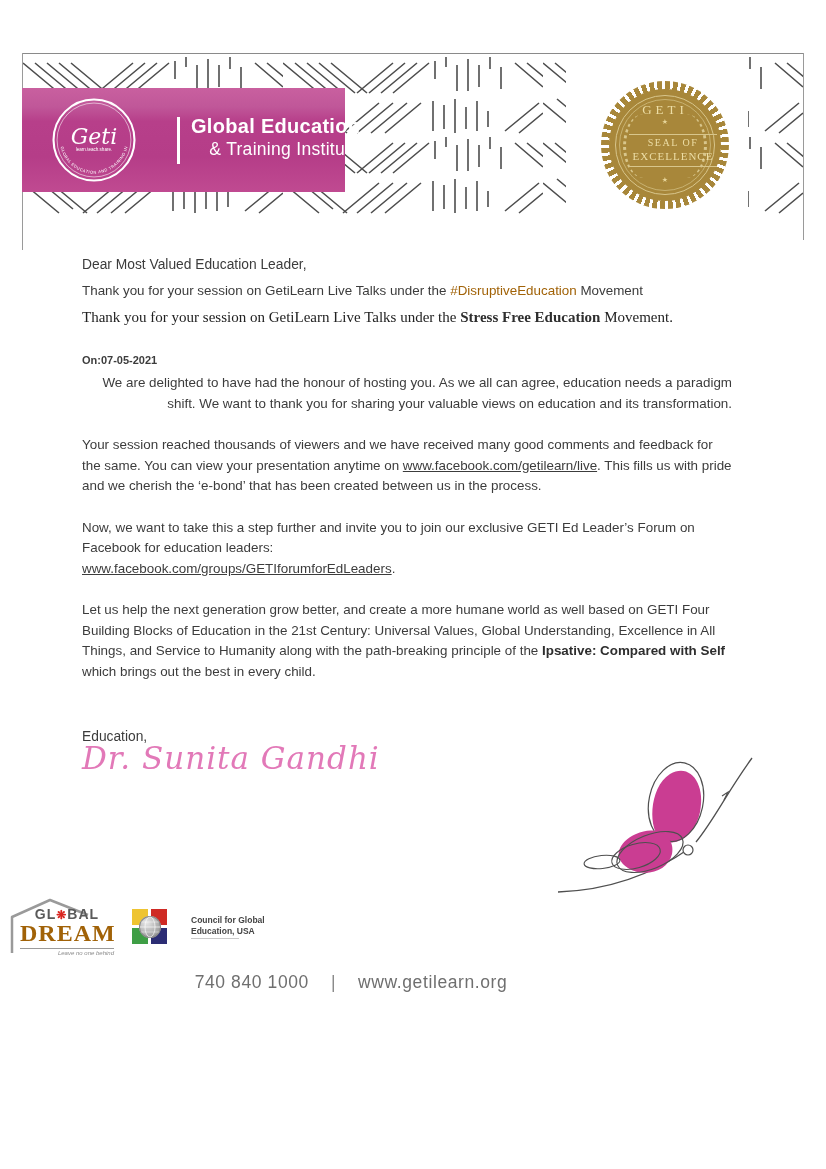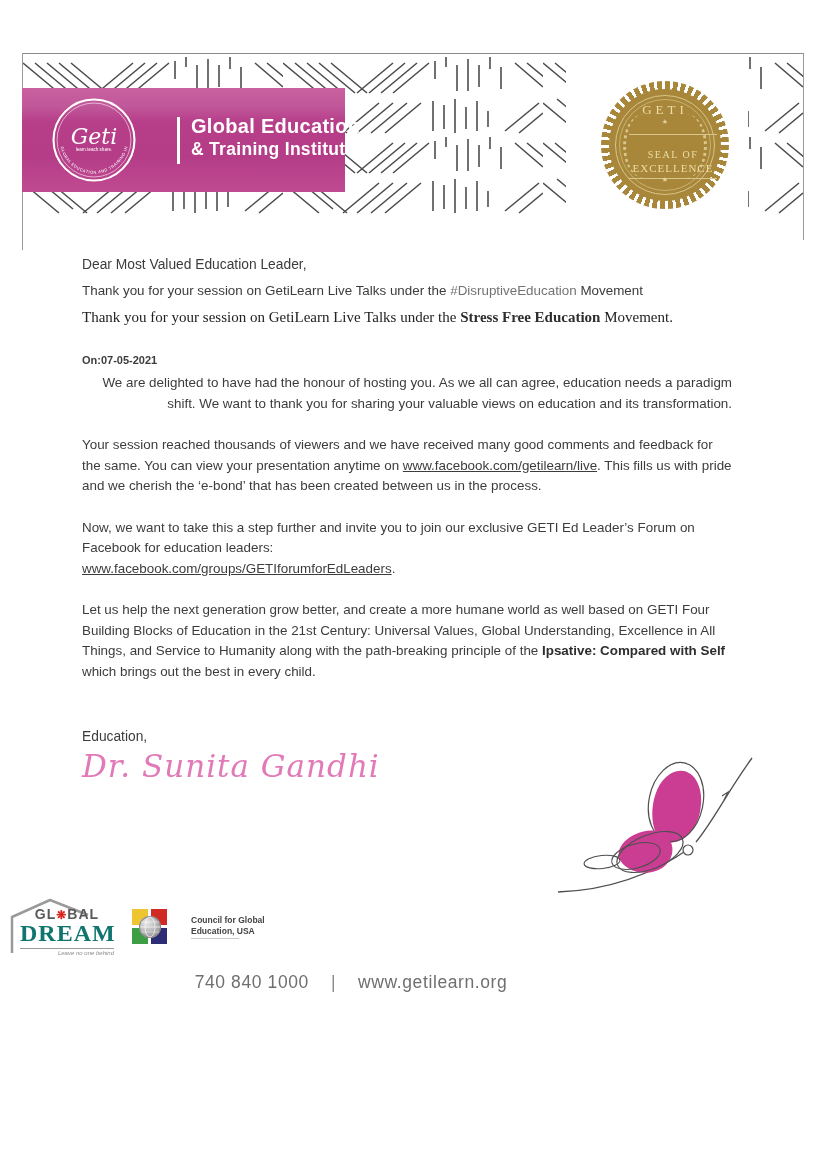--- a/index.html
+++ b/index.html
@@ -15,66 +15,66 @@
   .pattern-white{position:absolute;left:566px;top:55px;width:182px;height:160px;background:#fff;}
   
   .banner{
     position:absolute;left:22px;top:88px;width:323px;height:104px;
     background:linear-gradient(180deg,#c9609f 0%,#c05799 18%,#b73f8a 32%,#b53d88 66%,#c04a91 100%);
   }
   .geti-logo{position:absolute;left:28px;top:8px;width:88px;height:88px;}
   .banner-sep{position:absolute;left:155px;top:29px;width:3px;height:47px;background:#ffffff;}
   .org-name{position:absolute;left:169px;top:27px;color:#fff;line-height:1.18;white-space:nowrap;}
   .org-line1{font-size:20px;font-weight:bold;letter-spacing:.3px;}
-  .org-line2{font-size:17.5px;font-weight:700;letter-spacing:.3px;}
+  .org-line2{font-size:17.5px;font-weight:400;letter-spacing:.3px;text-align:right;}
   
   .seal{position:absolute;left:601px;top:81px;width:128px;height:128px;border-radius:50%;
     background:repeating-conic-gradient(#a8873a 0deg 4.6deg, rgba(0,0,0,0) 4.6deg 7.5deg);}
   .seal-inner{position:absolute;inset:8px;border-radius:50%;background:#a8873a;}
   .seal-ring{position:absolute;inset:14px;border-radius:50%;border:1.5px solid #d8c68c;}
   .seal-ring2{position:absolute;inset:18px;border-radius:50%;border:1px solid #c8b271;}
   .laurel-l,.laurel-r{position:absolute;top:33px;width:38px;height:64px;border-radius:50%;}
   .laurel-l{left:22px;border-left:3px dotted #d8c68c;}
   .laurel-r{right:22px;border-right:3px dotted #d8c68c;}
   .seal-text{position:absolute;left:0;right:0;text-align:center;color:#ecdda5;
     font-family:"Liberation Serif", serif;}
   .seal-geti{top:21px;font-size:13px;letter-spacing:4px;}
   .seal-star-t{top:37px;font-size:7px;color:#e6d498;}
   .seal-band{top:53px;left:28px;right:12px;border-top:1px solid #d8c68c;border-bottom:1px solid #d8c68c;
-    padding:14px 0 3px;}
+    padding:2px 0 3px;}
   .seal-line1{font-size:10px;letter-spacing:1.5px;line-height:1.25;}
   .seal-line2{font-size:11px;letter-spacing:1px;line-height:1.2;}
   .seal-star-b{top:95px;font-size:7px;color:#e6d498;}
   
   .letter{position:absolute;left:82px;top:255px;width:650px;font-size:13.4px;line-height:20.5px;color:#3c3c3c;}
   .salutation{font-size:13.8px;}
   .recipient{font-weight:bold;font-size:11.8px;margin-top:6px;padding-left:2px;}
   .sans-line{margin-top:5px;}
-  .hashtag{color:#737373;}
+  .hashtag{color:#a16207;}
   .serif-line{margin-top:6px;font-family:"Liberation Serif", serif;font-size:15px;color:#222;}
   .date-line{font-weight:bold;font-size:11px;margin-top:22px;}
   .para{margin-top:0;}
   .gap{margin-top:21px;}
   .small-gap{margin-top:3px;text-align:right;}
   a.letter-link{color:#3c3c3c;text-decoration:underline;}
   b{color:#2e2e2e;}
   .closing{margin-top:45px;font-size:13.8px;}
-  .signature{margin-top:8px;font-family:"DejaVu Serif", serif;font-style:italic;
+  .signature{margin-top:0px;font-family:"DejaVu Serif", serif;font-style:italic;
     font-size:31px;color:#e279b8;letter-spacing:1px;}
   
   .butterfly{position:absolute;left:552px;top:750px;width:216px;height:152px;}
   
   .logos{position:absolute;left:2px;top:895px;width:826px;display:flex;justify-content:flex-start;
     align-items:center;gap:18px;}
   .gd-logo{position:relative;width:112px;height:64px;}
   .gd-house{position:absolute;left:0;top:0;}
   .gd-text{position:absolute;left:18px;top:12px;width:94px;text-align:center;}
   .gd-global{font-size:14px;font-weight:bold;color:#5a5a5a;letter-spacing:1px;line-height:1;}
   .gd-flower{color:#d9251f;font-size:12px;}
-  .gd-dream{font-family:"Liberation Serif", serif;font-weight:bold;font-size:24px;color:#0f766e;
+  .gd-dream{font-family:"Liberation Serif", serif;font-weight:bold;font-size:24px;color:#a16207;
     letter-spacing:1px;line-height:1.05;}
   .gd-tagline{margin-top:2px;border-top:1px solid #9a9a9a;padding-top:1px;
     font-size:6px;color:#8a8a8a;font-style:italic;text-align:right;}
   .council-logo{display:flex;align-items:center;gap:23px;}
   .council-mark{position:relative;width:36px;height:36px;display:grid;grid-template-columns:16px 16px;
     grid-template-rows:16px 16px;gap:3px;}
   .sq{width:16px;height:16px;}
   .sq-y{background:#eec431;} .sq-r{background:#cf2a24;} .sq-g{background:#3e9e45;} .sq-b{background:#2c2d74;}
   .globe{position:absolute;left:7px;top:7px;width:22px;height:22px;border-radius:50%;
     background:radial-gradient(circle at 35% 30%, #e8e8e8, #9a9a9a 75%);box-shadow:0 0 0 1px #888 inset;}

